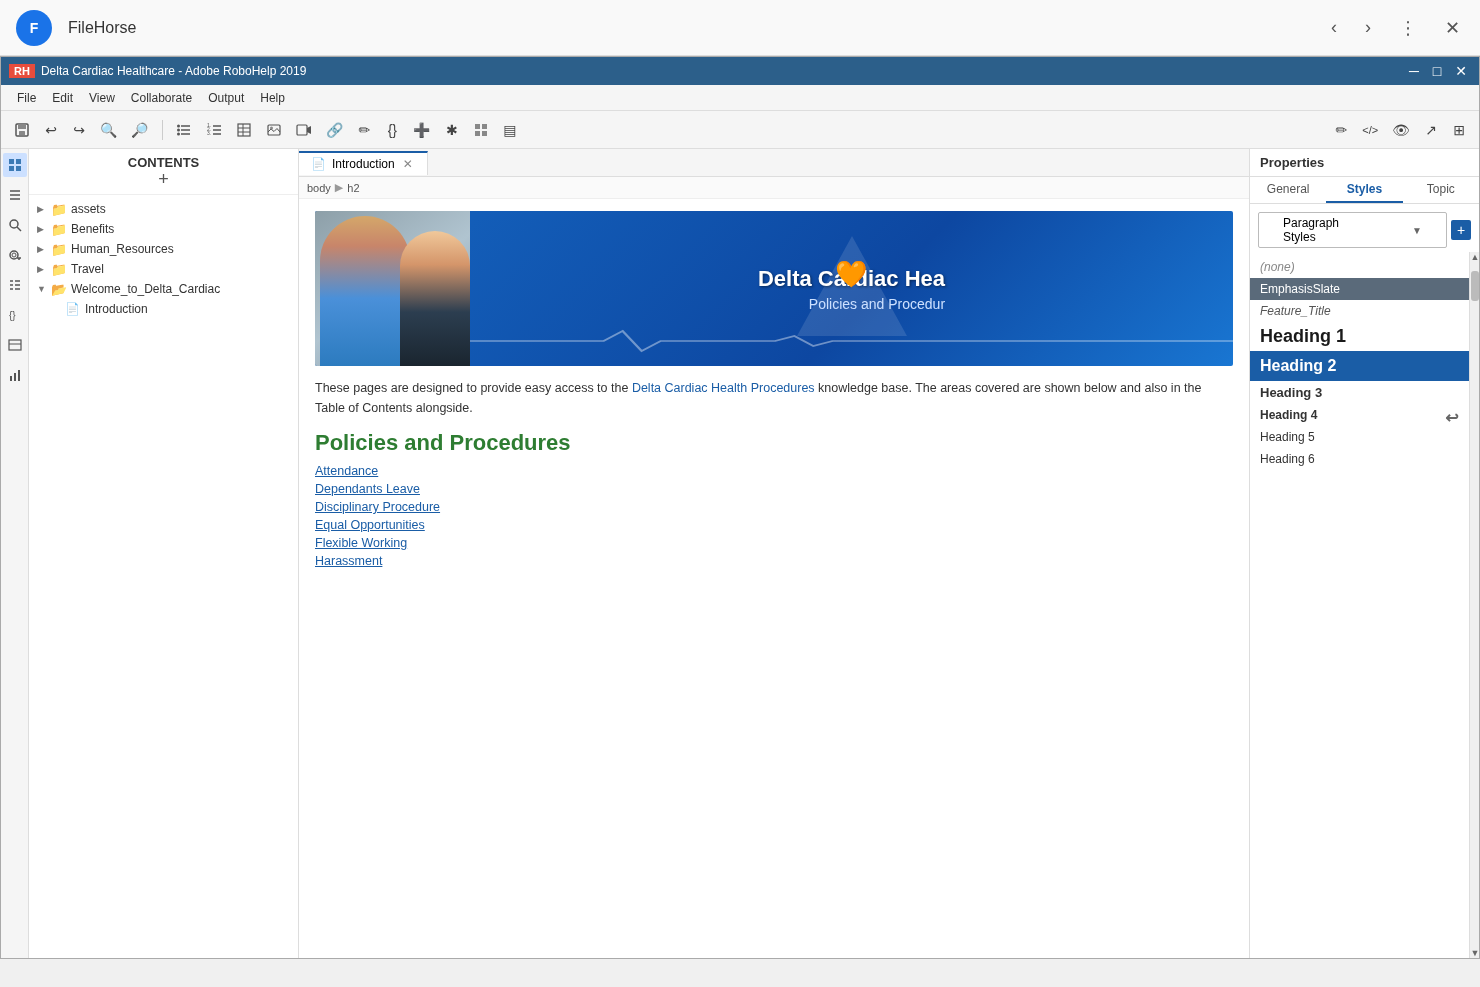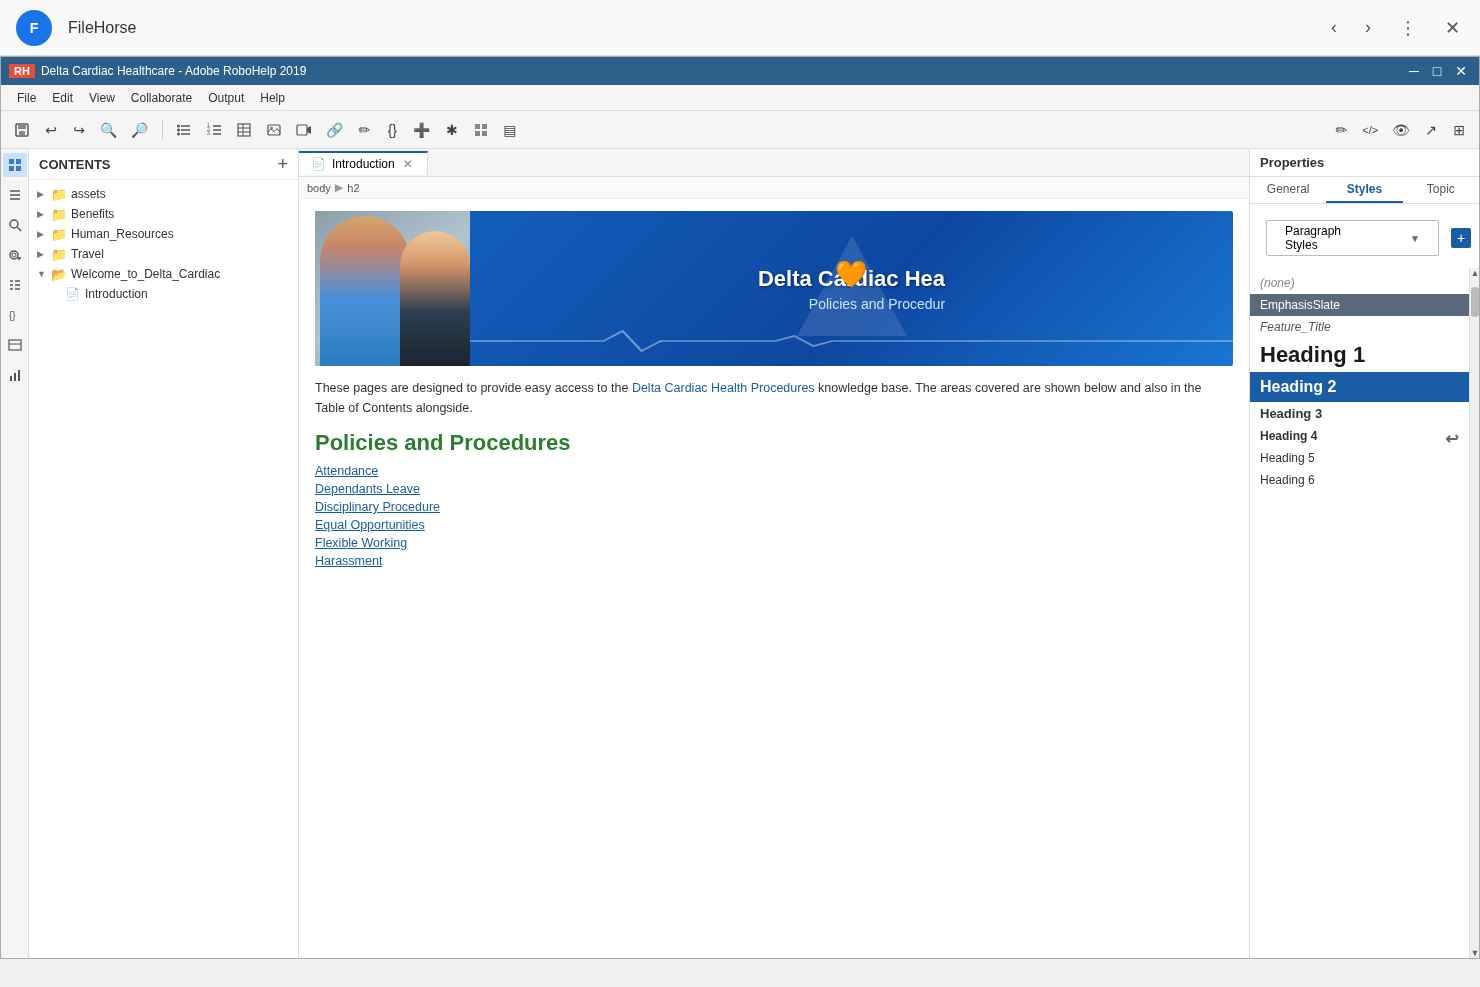--- a/index.html
+++ b/index.html
@@ -138,20 +138,21 @@
     }
     .contents-header {
       display: flex;
       align-items: center;
       justify-content: space-between;
       padding: 6px 10px;
       border-bottom: 1px solid #eee;
       font-weight: 600;
       font-size: 13px;
       color: #333;
+      flex-direction: column;
     }
     .contents-add-btn {
       background: none; border: none; cursor: pointer;
       font-size: 18px; color: #555; line-height: 1;
     }
     .tree-container {
       flex: 1;
       overflow-y: auto;
       padding: 4px 0;
     }
@@ -317,24 +318,24 @@
       cursor: pointer;
       color: #555;
       border-bottom: 2px solid transparent;
     }
     .prop-tab.active { color: #1a5da6; border-bottom-color: #1a5da6; font-weight: 600; }
 
     
     .style-dropdown {
       display: flex;
       align-items: center;
-      margin: 8px;
+      margin: 0;
       border: 1px solid #bbb;
       border-radius: 2px;
-      padding: 3px 18px;
+      padding: 3px 24px;
       font-size: 12px;
       cursor: pointer;
       background: #fff;
       justify-content: space-between;
       gap: 48px;
     }
     .style-add-btn {
       background: #1a5da6; color: white; border: none;
       width: 20px; height: 20px; border-radius: 2px;
       cursor: pointer; font-size: 14px; display: flex;
@@ -350,21 +351,21 @@
       font-size: 12px;
       cursor: pointer;
       color: #333;
     }
     .style-item.selected { background: #1a5da6; color: white; }
     .style-item.none { color: #888; font-style: italic; }
     .style-item.emphasis-slate {
       background: #5a6a7a; color: white; font-weight: 500;
     }
     .style-item.feature-title { font-style: italic; color: #555; }
-    .style-item.heading1 { font-size: 22px; font-weight: 700; color: #1a1a1a; }
+    .style-item.heading1 { font-size: 18px; font-weight: 700; color: #1a1a1a; }
     .style-item.heading2 { font-size: 15px; font-weight: 700; color: #1a1a1a; border: 2px solid #1a5da6; }
     .style-item.heading3 { font-size: 13px; font-weight: 600; color: #333; }
     .style-item.heading4 { font-size: 12px; font-weight: 600; color: #333; }
     .style-item.heading5 { font-size: 12px; color: #333; }
     .style-item.heading6 { font-size: 12px; color: #333; }
 
     
     .prop-scroll-container {
       position: relative;
       overflow: hidden;

